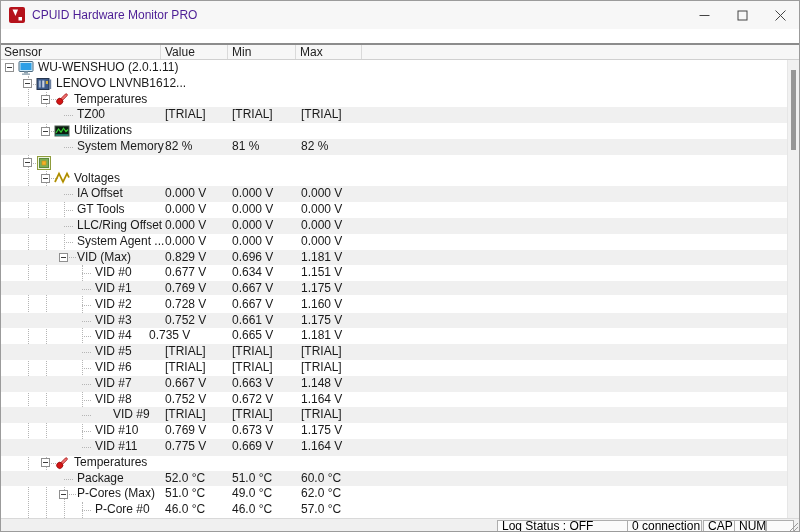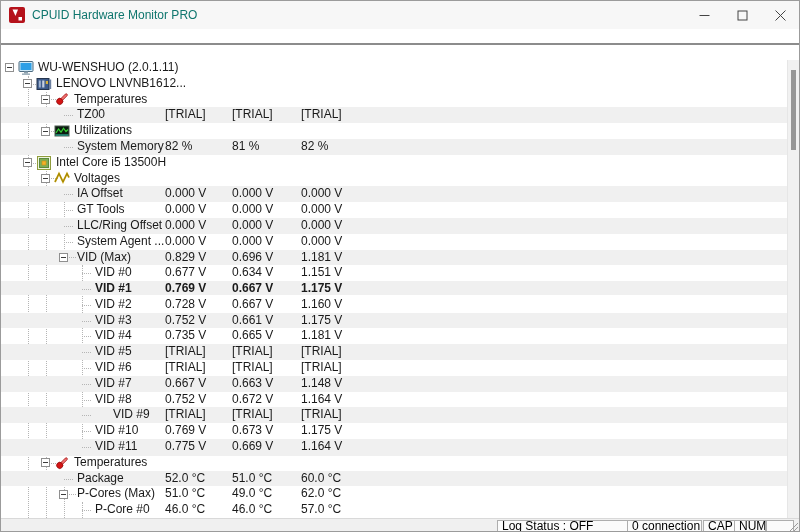--- a/index.html
+++ b/index.html
@@ -4,21 +4,21 @@
 <style>
   html,body{margin:0;padding:0;background:#d9d9d9;}
   .window{
     position:relative;width:800px;height:532px;overflow:hidden;background:#ffffff;
     font-family:"Liberation Sans", sans-serif;font-size:12px;color:#1a1a1a;
     box-sizing:border-box;border:1px solid #9b9b9b;
   }
   
   .titlebar{position:absolute;left:0;top:0;width:100%;height:28px;background:#f7f7f7;display:flex;align-items:center;}
   .title-icon{width:16px;height:16px;margin-left:8px;flex:0 0 auto;}
-  .title-text{margin-left:7px;font-size:12px;color:#0f766e;}
+  .title-text{margin-left:7px;font-size:12px;color:#4c1d95;}
   .win-controls{position:absolute;right:0;top:0;height:28px;display:flex;}
   .win-btn{width:38px;height:28px;display:flex;align-items:center;justify-content:center;}
   
   .menubar{position:absolute;left:0;top:28px;width:100%;height:14px;background:#fbfbfb;display:flex;align-items:center;padding-left:4px;box-sizing:border-box;}
   .menu-item{padding:0 5px;color:#111;}
   .client-edge{position:absolute;left:0;top:42px;width:100%;height:2px;background:#8c8c8c;}
   
   .colheader{position:absolute;left:0;top:44px;width:100%;height:14px;background:#f7f7f7;border-bottom:1px solid #d0d0d0;}
   .colcell{position:absolute;top:0;height:14px;line-height:14px;padding-left:4px;box-sizing:border-box;border-right:1px solid #dadada;color:#222;background:#f7f7f7;}
   
@@ -69,20 +69,27 @@
             <line x1="0.5" y1="0.5" x2="10.5" y2="10.5" stroke="#444" stroke-width="1"></line>
             <line x1="10.5" y1="0.5" x2="0.5" y2="10.5" stroke="#444" stroke-width="1"></line>
           </svg>
       </div>
     </div>
   </div>
 
 
   <div class="client-edge"></div>
 
+  <div class="colheader" id="colheader">
+      <div class="colcell" style="left: 0px; width: 160px; padding-left: 3px;">Sensor</div>
+      <div class="colcell" style="left: 160px; width: 67px;">Value</div>
+      <div class="colcell" style="left: 227px; width: 68px;">Min</div>
+      <div class="colcell" style="left: 295px; width: 66px;">Max</div>
+      <div class="colcell" style="left: 361px; width: 439px;"></div>
+    </div>
 
   <div class="tree" id="tree">
       <div class="vline" style="left: 26.5px; top: 15.7931px; height: 442.207px;"></div>
       <div class="vline" style="left: 44.5px; top: 31.5862px; height: 39.4828px;"></div>
       <div class="vline" style="left: 62.5px; top: 47.3793px; height: 7.89655px;"></div>
       <div class="vline" style="left: 62.5px; top: 78.9655px; height: 7.89655px;"></div>
       <div class="vline" style="left: 44.5px; top: 110.552px; height: 347.448px;"></div>
       <div class="vline" style="left: 62.5px; top: 126.345px; height: 71.069px;"></div>
       <div class="vline" style="left: 80.5px; top: 205.31px; height: 181.621px;"></div>
       <div class="vline" style="left: 62.5px; top: 410.621px; height: 47.3793px;"></div>
@@ -155,21 +162,20 @@
       <div class="row" style="top: 94.7586px; height: 15.7931px; line-height: 15.7931px;">
         <div class="hdash" style="left: 26.5px; width: 12px; top: 7.89655px;"></div>
         <div class="ebox" style="left: 22px; top: 3.39655px;">
           <div class="minus"></div>
         </div>
         <span class="ticon" style="left: 35px; top: -0.103448px;"><svg width="16" height="16" viewBox="0 0 16 16">
             <rect x="1.5" y="1.5" width="13" height="13" fill="#eef4de" stroke="#8f9c3c"></rect>
             <rect x="3.5" y="3.5" width="9" height="9" fill="#7fae57" stroke="#5c8a3c"></rect>
             <rect x="6" y="6" width="4" height="4" fill="#f2b32a" stroke="#c98f10" stroke-width="0.6"></rect>
           </svg></span>
-        <span class="cell" style="left: 55px;">Intel Core i5 13500H</span>
       </div>
       <div class="row" style="top: 110.552px; height: 15.7931px; line-height: 15.7931px;">
         <div class="hdash" style="left: 44.5px; width: 12px; top: 7.89655px;"></div>
         <div class="ebox" style="left: 40px; top: 3.39655px;">
           <div class="minus"></div>
         </div>
         <span class="ticon" style="left: 53px; top: -0.103448px;"><svg width="16" height="16" viewBox="0 0 16 16">
             <polyline points="1,12 5,3.5 9,12 13,3.5 15,7.5" fill="none" stroke="#c9a50f" stroke-width="1.8"></polyline>
             <polyline points="1,12 5,3.5 9,12 13,3.5 15,7.5" fill="none" stroke="#8a7000" stroke-width="0.6"></polyline>
           </svg></span>
@@ -213,21 +219,21 @@
         <span class="cell" style="left: 231px;">0.696 V</span>
         <span class="cell" style="left: 300px;">1.181 V</span>
       </div>
       <div class="row" style="top: 205.31px; height: 15.7931px; line-height: 15.7931px;">
         <div class="hdash" style="left: 80.5px; width: 9px; top: 7.89655px;"></div>
         <span class="cell" style="left: 94px;">VID #0</span>
         <span class="cell" style="left: 164px;">0.677 V</span>
         <span class="cell" style="left: 231px;">0.634 V</span>
         <span class="cell" style="left: 300px;">1.151 V</span>
       </div>
-      <div class="row shade" style="top: 221.103px; height: 14px; line-height: 15.7931px; font-weight: bold;">
+      <div class="row shade" style="top: 221.103px; height: 14px; line-height: 15.7931px;">
         <div class="hdash" style="left: 80.5px; width: 9px; top: 7.89655px;"></div>
         <span class="cell" style="left: 94px;">VID #1</span>
         <span class="cell" style="left: 164px;">0.769 V</span>
         <span class="cell" style="left: 231px;">0.667 V</span>
         <span class="cell" style="left: 300px;">1.175 V</span>
       </div>
       <div class="row" style="top: 236.897px; height: 15.7931px; line-height: 15.7931px;">
         <div class="hdash" style="left: 80.5px; width: 9px; top: 7.89655px;"></div>
         <span class="cell" style="left: 94px;">VID #2</span>
         <span class="cell" style="left: 164px;">0.728 V</span>
@@ -237,21 +243,21 @@
       <div class="row shade" style="top: 252.69px; height: 15.7931px; line-height: 15.7931px;">
         <div class="hdash" style="left: 80.5px; width: 9px; top: 7.89655px;"></div>
         <span class="cell" style="left: 94px;">VID #3</span>
         <span class="cell" style="left: 164px;">0.752 V</span>
         <span class="cell" style="left: 231px;">0.661 V</span>
         <span class="cell" style="left: 300px;">1.175 V</span>
       </div>
       <div class="row" style="top: 268.483px; height: 22px; line-height: 15.7931px;">
         <div class="hdash" style="left: 80.5px; width: 9px; top: 7.89655px;"></div>
         <span class="cell" style="left: 94px;">VID #4</span>
-        <span class="cell" style="left: 164px;">0.735 V</span>
+        <span class="cell" style="left: 148px;">0.735 V</span>
         <span class="cell" style="left: 231px;">0.665 V</span>
         <span class="cell" style="left: 300px;">1.181 V</span>
       </div>
       <div class="row shade" style="top: 284.276px; height: 15.7931px; line-height: 15.7931px;">
         <div class="hdash" style="left: 80.5px; width: 9px; top: 7.89655px;"></div>
         <span class="cell" style="left: 94px;">VID #5</span>
         <span class="cell" style="left: 164px;">[TRIAL]</span>
         <span class="cell" style="left: 231px;">[TRIAL]</span>
         <span class="cell" style="left: 300px;">[TRIAL]</span>
       </div>

